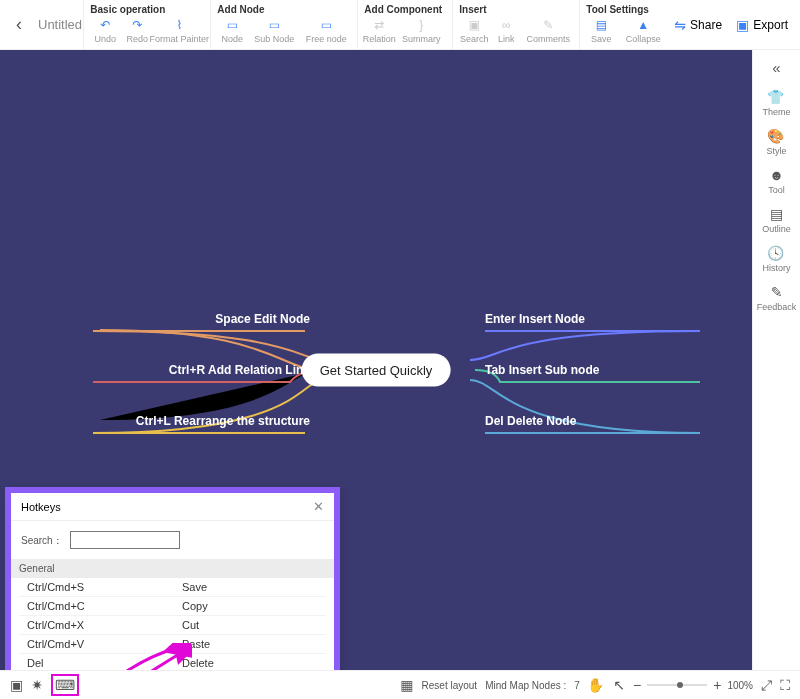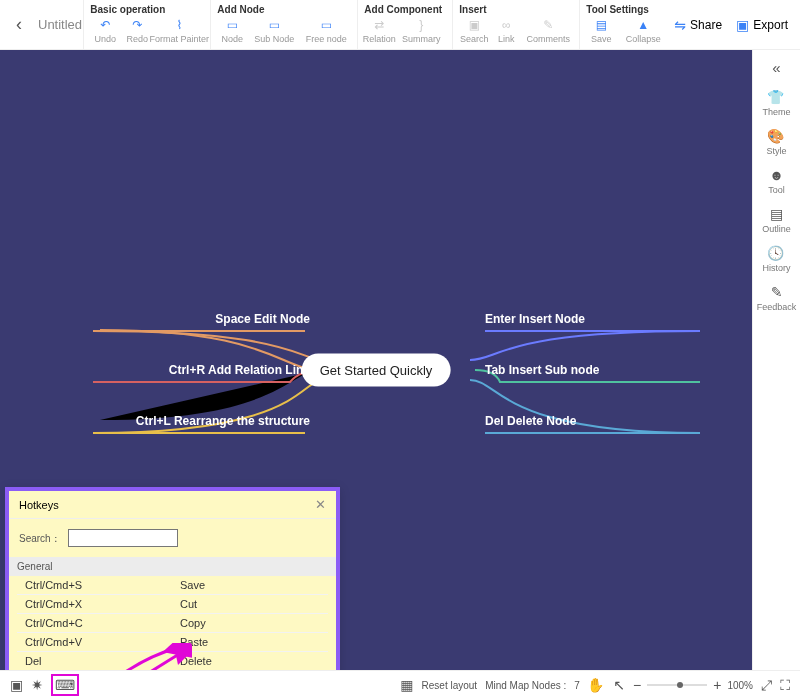--- a/index.html
+++ b/index.html
@@ -39,21 +39,21 @@
     .b-r3{left:485px;top:371px;transform:translateY(-50%)}
     .status{height:29px;border-top:1px solid #eee;display:flex;align-items:center;background:#fff;padding:0 10px;font-size:10px;color:#555}
     .sb-left{display:flex;gap:8px;align-items:center}
     .sb-ic{color:#555;cursor:pointer;font-size:14px}
     .sb-ic.hl{border:2px solid #e007d7;padding:1px 2px}
     .sb-spacer{flex:1}
     .sb-right{display:flex;align-items:center;gap:8px}
     .zoom{display:flex;align-items:center;gap:6px}
     .zoombar{width:60px;height:2px;background:#ddd;position:relative}
     .zoombar .knob{position:absolute;left:30px;top:-2px;width:6px;height:6px;background:#666;border-radius:50%}
-    .hotkeys{position:absolute;left:5px;top:437px;width:335px;background:#fef9c3;border:4px solid #8b5cf6;box-shadow:0 2px 10px rgba(0,0,0,.15);z-index:10}
+    .hotkeys{position:absolute;left:5px;top:437px;width:335px;background:#ffffff;border:6px solid #8b5cf6;box-shadow:0 2px 10px rgba(0,0,0,.15);z-index:10}
     .hk-hdr{display:flex;justify-content:space-between;align-items:center;padding:6px 10px;font-size:11px;border-bottom:1px solid #eee}
     .hk-close{cursor:pointer;color:#888;font-size:13px}
     .hk-search{padding:10px}
     .hk-search label{font-size:10px;color:#555}
     .hk-search input{width:110px;height:18px;border:1px solid #777;margin-left:4px;font-size:11px;padding:1px 3px}
     .hk-body{max-height:148px;overflow-y:auto;padding:0 8px 6px}
     .hk-general{background:#ececec;padding:4px 8px;font-size:10px;color:#555}
     .hk-row{display:flex;padding:3px 8px;font-size:11px;border-bottom:1px solid #f2f2f2}
     .hk-k{width:155px;color:#333}
     .hk-a{color:#333}
@@ -200,26 +200,26 @@
         <label>Search：</label>
         <input type="text" style="">
       </div>
       <div class="hk-general">General</div>
       <div class="hk-body" id="hk-body">
           <div class="hk-row">
             <div class="hk-k">Ctrl/Cmd+S</div>
             <div class="hk-a">Save</div>
           </div>
           <div class="hk-row">
+            <div class="hk-k">Ctrl/Cmd+C</div>
+            <div class="hk-a">Copy</div>
+          </div>
+          <div class="hk-row">
             <div class="hk-k">Ctrl/Cmd+X</div>
             <div class="hk-a">Cut</div>
-          </div>
-          <div class="hk-row">
-            <div class="hk-k">Ctrl/Cmd+C</div>
-            <div class="hk-a">Copy</div>
           </div>
           <div class="hk-row">
             <div class="hk-k">Ctrl/Cmd+V</div>
             <div class="hk-a">Paste</div>
           </div>
           <div class="hk-row">
             <div class="hk-k">Del</div>
             <div class="hk-a">Delete</div>
           </div>
           <div class="hk-row"></div>

